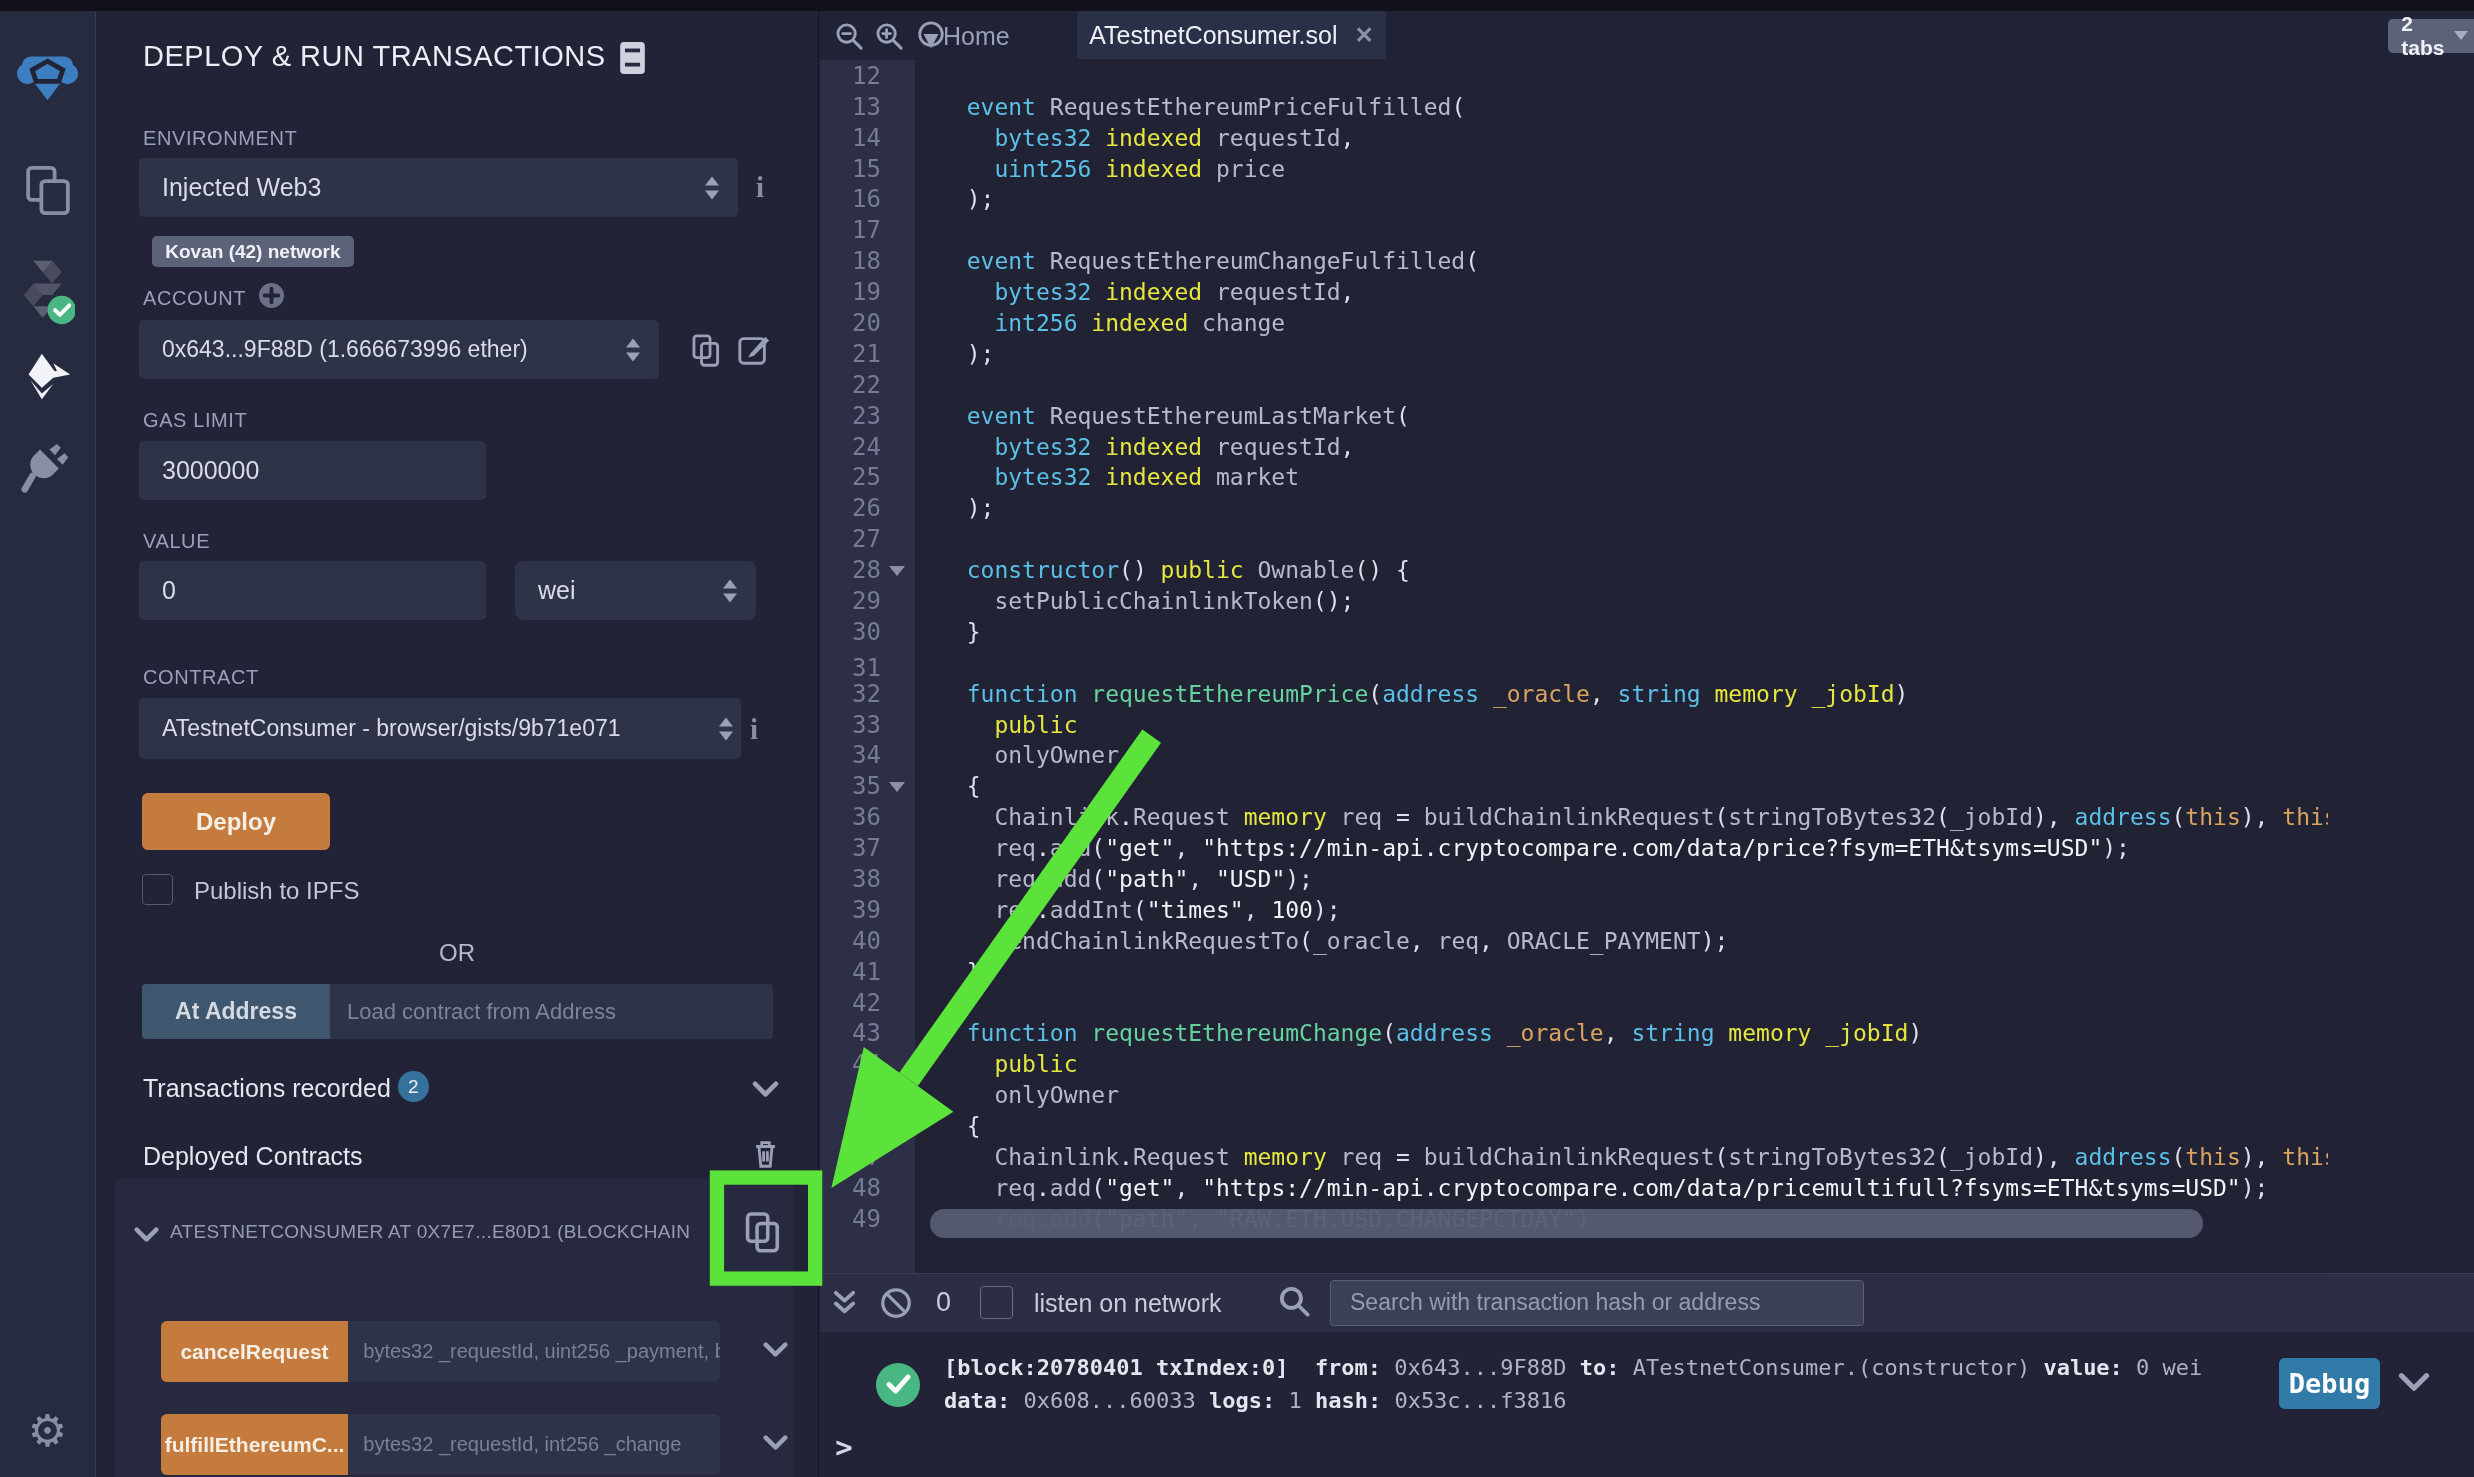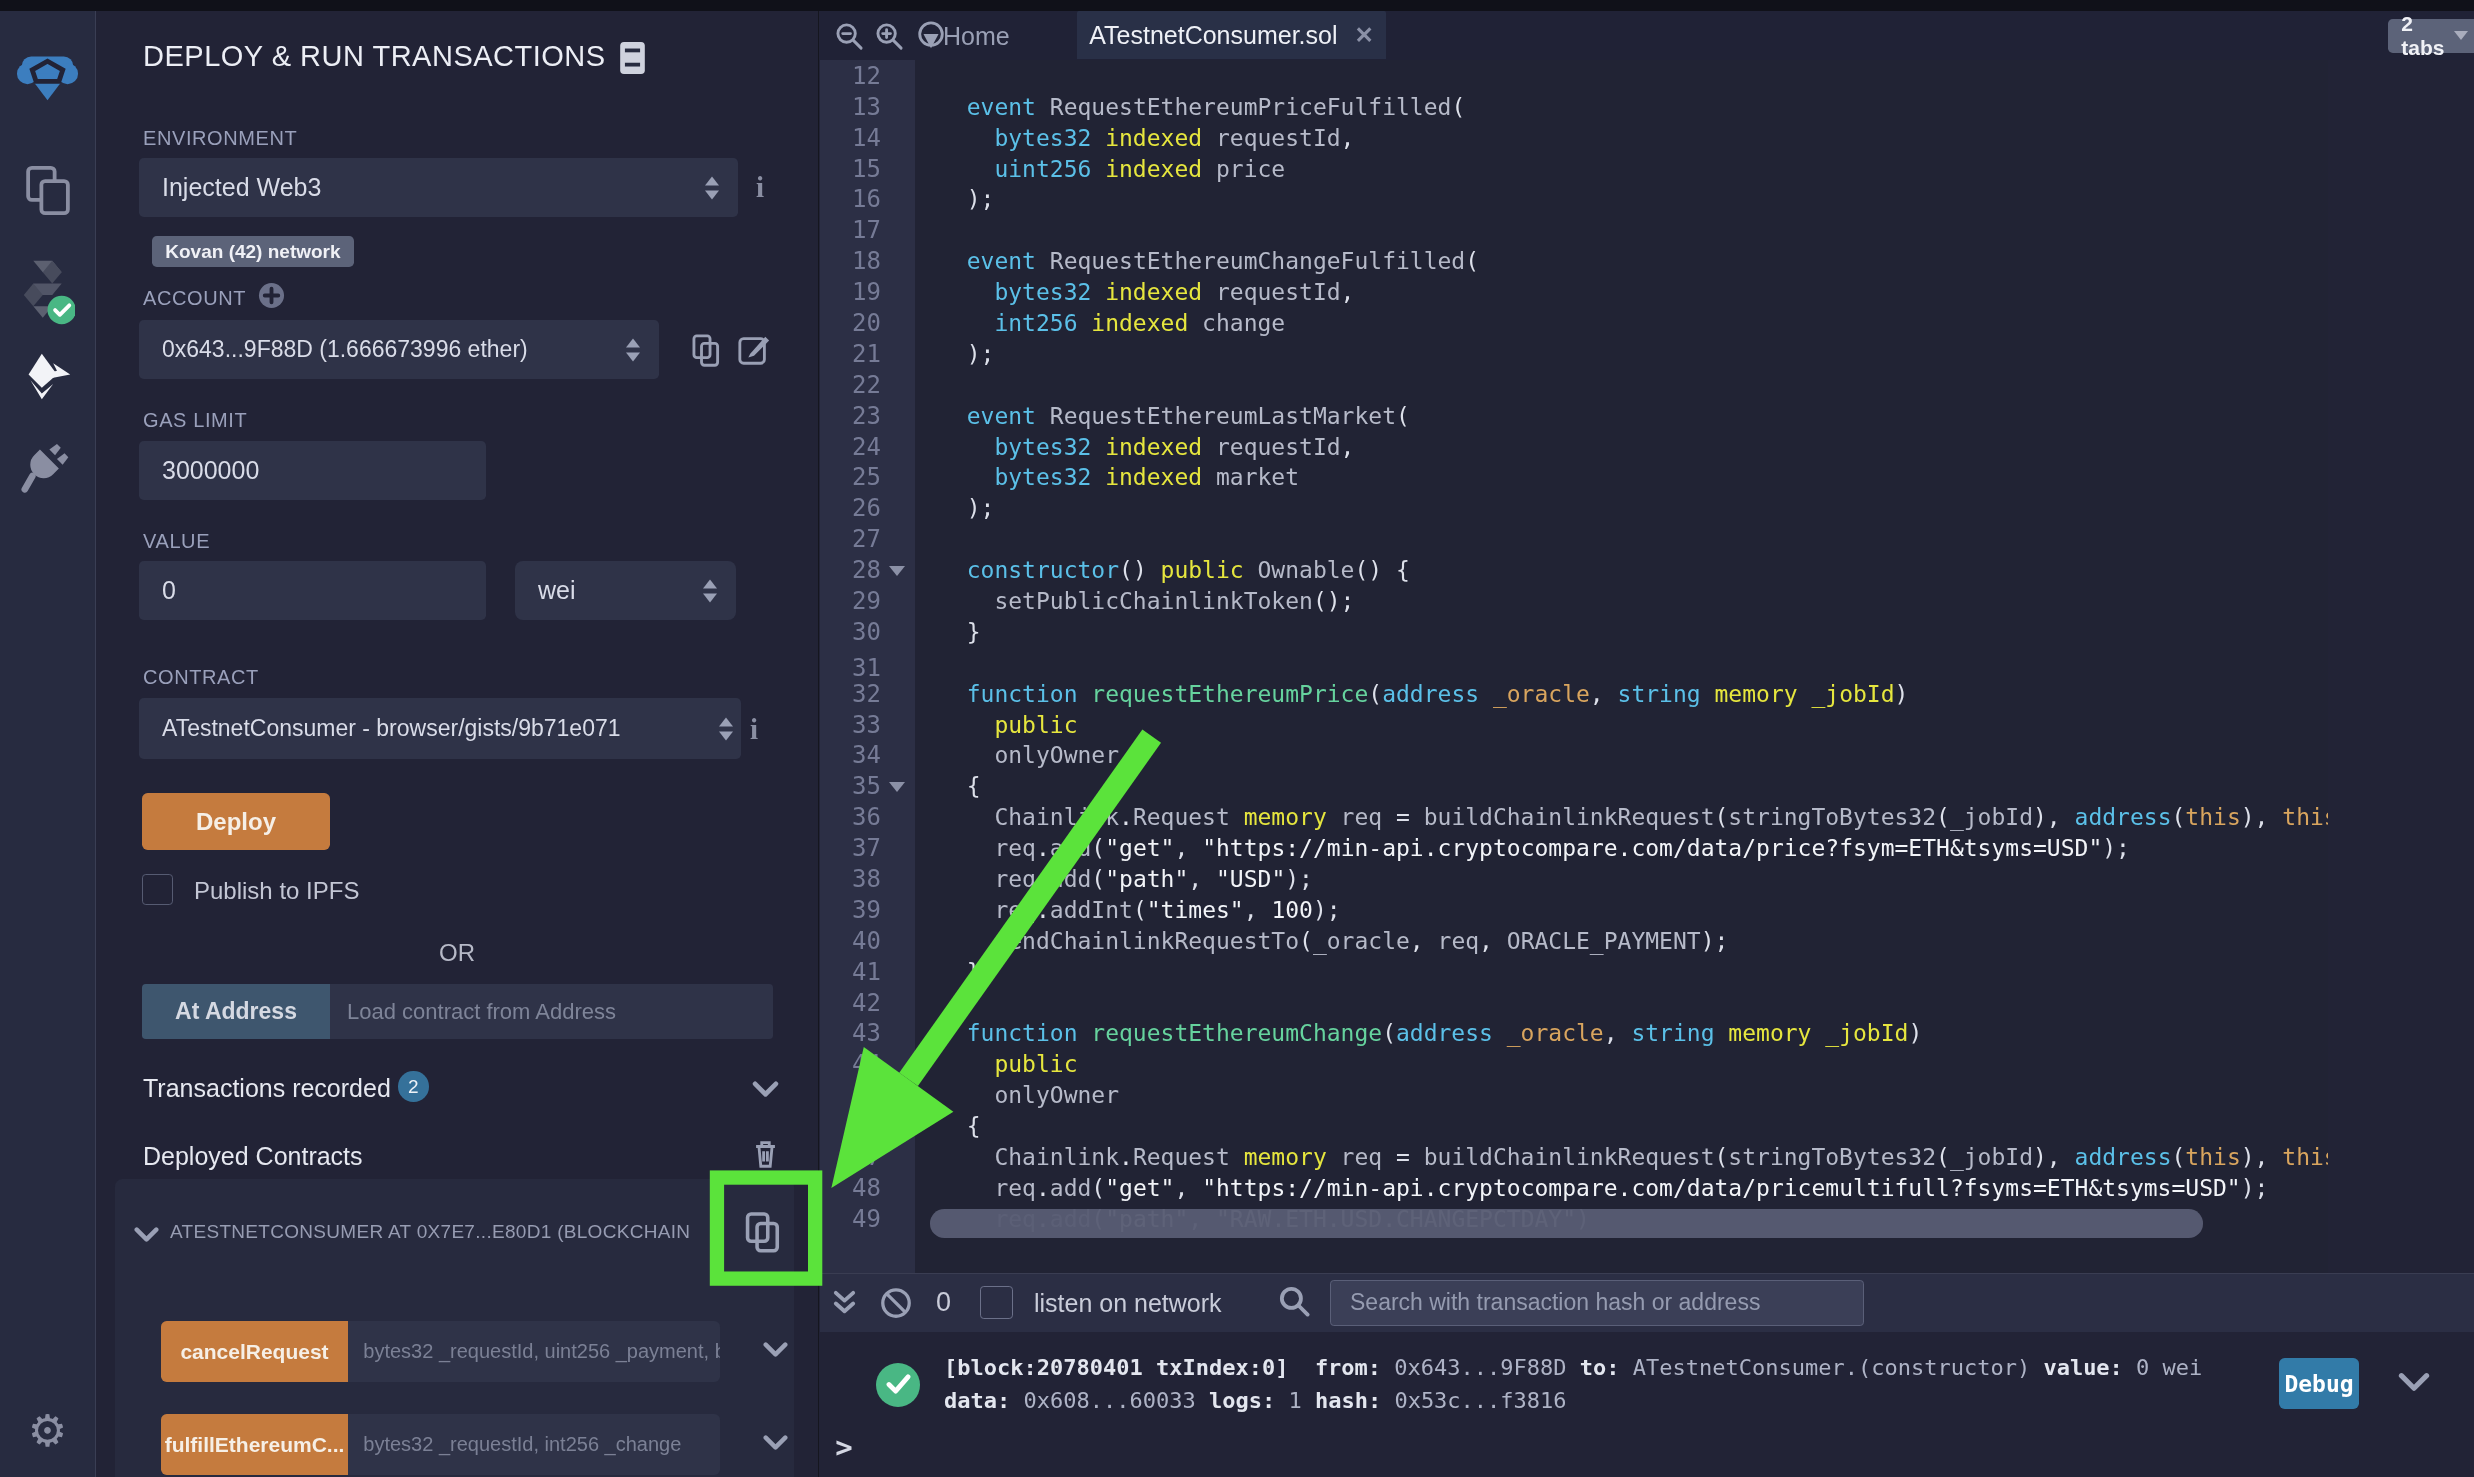--- a/index.html
+++ b/index.html
@@ -59,22 +59,22 @@
 
   
   .termbar{left:820px;top:1273px;width:1655px;height:59px;background:#2b2e44;border-top:1px solid #3a3d52;
            display:flex;align-items:center;}
   .termlog{left:820px;top:1332px;width:1655px;height:146px;background:#222336;}
   .mono{font-family:"DejaVu Sans Mono",monospace;}
   .tl-b{color:#e3e6ef;font-weight:bold;} .tl-v{color:#aeb3c6;}
   .searchbox{position:absolute;left:510px;top:5.7px;width:534px;height:46px;background:#3b3f57;
              border:1px solid #5a5f78;border-radius:3.8px;color:#959bb0;font-size:23px;
              display:flex;align-items:center;padding:0 19px;box-sizing:border-box;}
-  .debugbtn{position:absolute;left:1459px;top:26px;width:80px;height:51px;background:#327ba8;border-radius:5.7px;
-            color:#fff;font-weight:bold;font-size:23px;display:flex;align-items:center;justify-content:center;
+  .debugbtn{position:absolute;left:1459px;top:26px;width:101px;height:51px;background:#327ba8;border-radius:5.7px;
+            color:#fff;font-weight:bold;font-size:27px;display:flex;align-items:center;justify-content:center;
             font-family:"DejaVu Sans Mono",monospace;}
 
   
   .overlay{left:0;top:0;width:2475px;height:1478px;pointer-events:none;z-index:60;}
 </style>
 </head>
 <body>
 
 <div class="stage">
 
@@ -167,21 +167,21 @@
 
     <div class="lbl" style="left:47px;top:398px;">GAS LIMIT</div>
     <div class="inp" style="left:43px;top:430px;width:347px;height:59px;">
       <span>3000000</span>
     </div>
 
     <div class="lbl" style="left:47px;top:519px;">VALUE</div>
     <div class="inp" style="left:43px;top:550px;width:347px;height:59px;">
       <span>0</span>
     </div>
-    <div class="sel" style="left:419px;top:550px;width:221px;height:59px;border-radius:8px;">
+    <div class="sel" style="left:419px;top:550px;width:241px;height:59px;border-radius:8px;">
       <span>wei</span>
       <span class="spin">
           <i class="up"></i>
           <i class="dn"></i>
         </span>
     </div>
 
     <div class="lbl" style="left:47px;top:655px;">CONTRACT</div>
     <div class="sel" style="left:43px;top:687px;width:602px;height:61px;font-size:23px;">
       <span style="white-space:nowrap;overflow:hidden;max-width:534px;">ATestnetConsumer - browser/gists/9b71e071</span>

